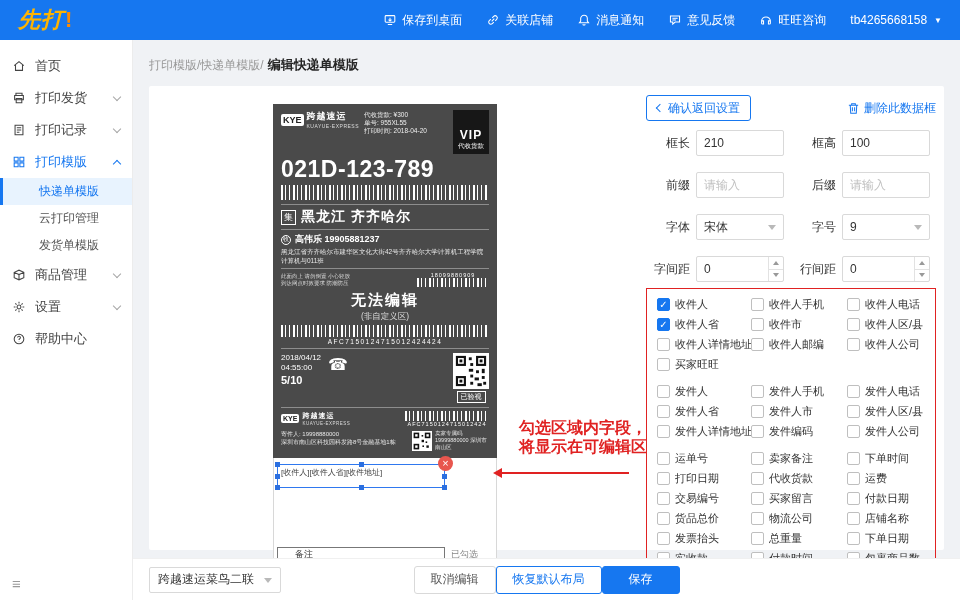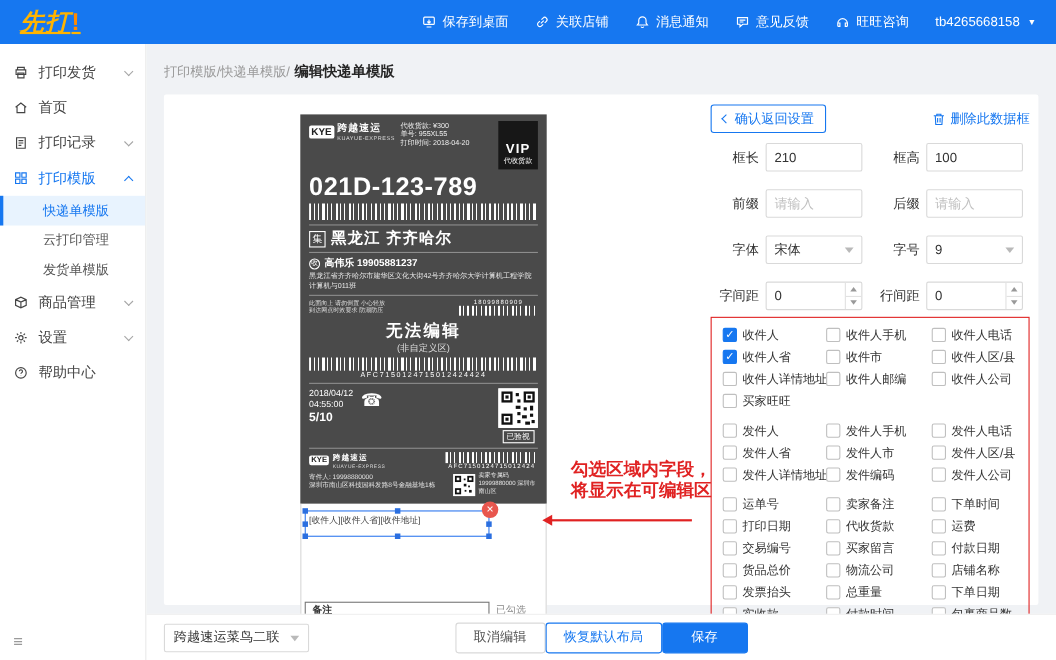--- a/index.html
+++ b/index.html
@@ -1,21 +1,21 @@
 <!DOCTYPE html>
 <html><head>
 <meta charset="utf-8">
 <style>
   * { margin:0; padding:0; box-sizing:border-box; }
   html,body { width:960px; height:600px; overflow:hidden; }
   body { font-family:"Liberation Sans","DejaVu Sans",sans-serif; font-size:12px; color:#333; background:#fff; position:relative; }
 
   
   .topbar { position:absolute; top:0; left:0; right:0; height:40px; background:#1677f0; display:flex; align-items:center; padding:0 18px; color:#fff; z-index:30; }
-  .logo { font-size:22px; font-weight:bold; font-style:italic; color:#ffb400; letter-spacing:1px; cursor:pointer; display:flex; align-items:baseline;text-decoration:underline; }
+  .logo { font-size:22px; font-weight:bold; font-style:italic; color:#ffb400; letter-spacing:1px; cursor:pointer; display:flex; align-items:baseline; }
   .logo .mark { color:#ff8a00; font-style:normal; margin-left:1px; }
   .top-links { margin-left:auto; display:flex; align-items:center; gap:24px; font-size:12px; }
   .top-link { display:flex; align-items:center; gap:5px; cursor:pointer; white-space:nowrap; }
   .tic { width:14px; height:14px; stroke:#fff; fill:none; stroke-width:1.2; }
   .caret-txt { font-size:8px; margin-left:2px; }
 
   
   .sidebar { position:absolute; top:40px; left:0; bottom:0; width:133px; background:#fff; border-right:1px solid #ececec; padding-top:10px; z-index:20; }
   .side-item { height:32px; display:flex; align-items:center; gap:9px; padding:0 12px; font-size:13px; color:#444; cursor:pointer; position:relative; }
   .side-item .ic { width:14px; height:14px; stroke:currentColor; fill:none; stroke-width:1.2; flex:0 0 auto; }
@@ -95,21 +95,21 @@
 
   .label-white { background:#fff; border:1px solid #d8d8d8; border-top:none; height:112px; position:relative; }
   .edit-box { position:absolute; left:3px; top:6px; width:168px; height:24px; border:1px solid #2f78ef; cursor:move; }
   .etext { display:block; font-size:8px; color:#444; padding:2px 3px; white-space:nowrap; overflow:hidden; }
   .handle { position:absolute; width:5px; height:5px; background:#2b6fe0; }
   .h-tl{left:-3px;top:-3px} .h-tm{left:50%;margin-left:-2px;top:-3px}
   .h-ml{left:-3px;top:50%;margin-top:-2px} .h-mr{right:-3px;top:50%;margin-top:-2px}
   .h-bl{left:-3px;bottom:-3px} .h-bm{left:50%;margin-left:-2px;bottom:-3px} .h-br{right:-3px;bottom:-3px}
   .close-x { position:absolute; right:-9px; top:-9px; width:15px; height:15px; border-radius:50%; background:#e8564e; color:#fff; font-size:11px; line-height:14px; text-align:center; cursor:pointer; }
   .remark-row { position:absolute; left:3px; bottom:7px; display:flex; align-items:center; gap:6px; width:100%; }
-  .remark-input { width:168px; height:15px; border:1px solid #777; font-size:9px; color:#333; display:flex; align-items:center; padding:0 6px;font-weight:bold; }
+  .remark-input { width:168px; height:15px; border:1px solid #777; font-size:9px; color:#333; display:flex; align-items:center; padding:0 17px; }
   .remark-status { font-size:9px; color:#888; }
 
   
   .annotation { position:absolute; left:370px; top:332px; color:#e02222; font-size:16px; line-height:19px; font-weight:700; }
   .arrow-line { margin-top:16px; margin-left:-22px; width:132px; height:2px; background:#e02222; position:relative; }
   .arrow-line::before { content:''; position:absolute; left:-9px; top:-4px; border:5px solid transparent; border-right:9px solid #e02222; }
 
   
   .panel { position:absolute; right:8px; top:9px; width:290px; }
   .panel-top { display:flex; justify-content:space-between; align-items:center; }
@@ -183,30 +183,30 @@
     <div class="top-link">
       <span>tb4265668158</span>
       <span class="caret-txt">▼</span>
     </div>
   </div>
 </div>
 
 <div class="sidebar">
   <div class="side-item">
     <svg class="ic" viewBox="0 0 16 16">
+        <path d="M2.5 7.5 L8 3 L13.5 7.5 M4 6.8 V13 H12 V6.8"></path>
+      </svg>
+    <span>首页</span>
+  </div>
+  <div class="side-item">
+    <svg class="ic" viewBox="0 0 16 16">
         <path d="M4.5 5 V2.5 H11.5 V5 M3 5.2 H13 V10 H3 Z M4.8 8.6 H11.2 V13.5 H4.8 Z"></path>
       </svg>
     <span>打印发货</span>
     <span class="chev"></span>
-  </div>
-  <div class="side-item">
-    <svg class="ic" viewBox="0 0 16 16">
-        <path d="M2.5 7.5 L8 3 L13.5 7.5 M4 6.8 V13 H12 V6.8"></path>
-      </svg>
-    <span>首页</span>
   </div>
   <div class="side-item">
     <svg class="ic" viewBox="0 0 16 16">
         <path d="M3.5 2.5 H12.5 V13.5 H3.5 Z M5.5 5.5 H10.5 M5.5 8 H10.5 M5.5 10.5 H8.5"></path>
       </svg>
     <span>打印记录</span>
     <span class="chev"></span>
   </div>
   <div class="side-item open">
     <svg class="ic" viewBox="0 0 16 16">

